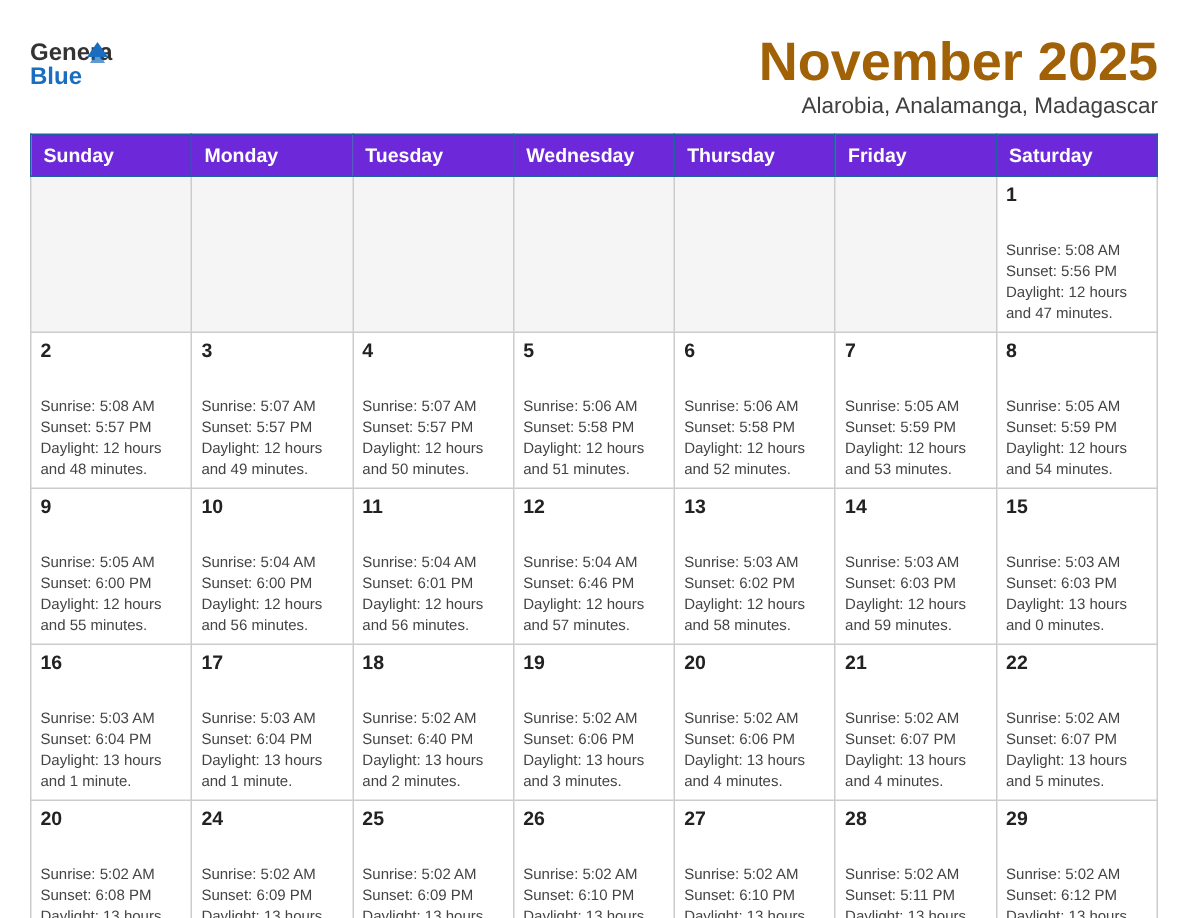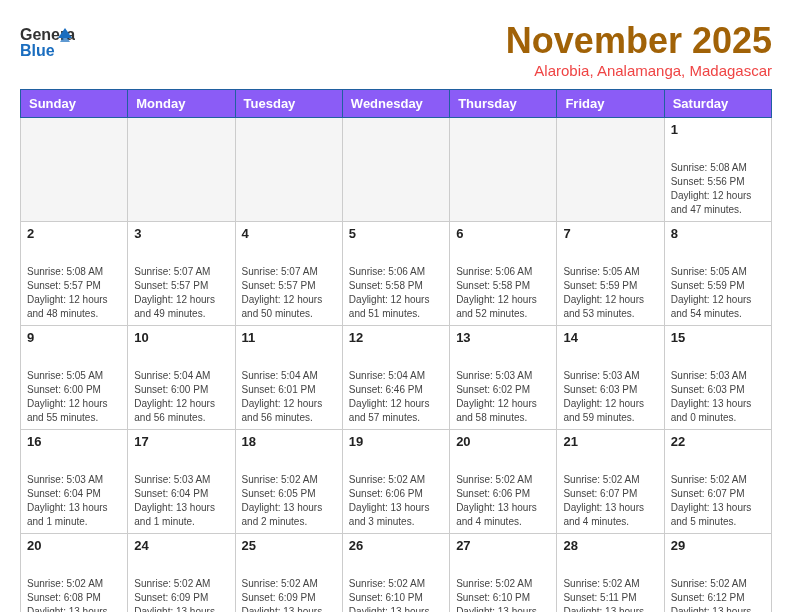--- a/index.html
+++ b/index.html
@@ -28,29 +28,29 @@
     .title-section {
       text-align: right;
     }
     .month-title {
       font-size: 36px;
       font-weight: bold;
       color: #a16207;
     }
     .subtitle {
       font-size: 15px;
-      color: #ef4444;
+      color: #404040;
     }
     .calendar {
       width: 100%;
       border-collapse: collapse;
       border: 1px solid #ccc;
     }
     .calendar th {
-      background-color: #8b5cf6;
+      background-color: #6d28d9;
       color: #fff;
       font-size: 13px;
       font-weight: bold;
       padding: 6px 8px;
       text-align: left;
       border: 1px solid #2060a0;
     }
     .calendar td {
       vertical-align: top;
       padding: 4px 6px;
@@ -240,21 +240,21 @@
         <td>
           <span class="day-number">17</span>
           <div class="day-info">Sunrise: 5:03 AM
 Sunset: 6:04 PM
 Daylight: 13 hours
 and 1 minute.</div>
         </td>
         <td>
           <span class="day-number">18</span>
           <div class="day-info">Sunrise: 5:02 AM
-Sunset: 6:05 PM
+Sunset: 6:40 PM
 Daylight: 13 hours
 and 2 minutes.</div>
         </td>
         <td>
           <span class="day-number">19</span>
           <div class="day-info">Sunrise: 5:02 AM
 Sunset: 6:06 PM
 Daylight: 13 hours
 and 3 minutes.</div>
         </td>

